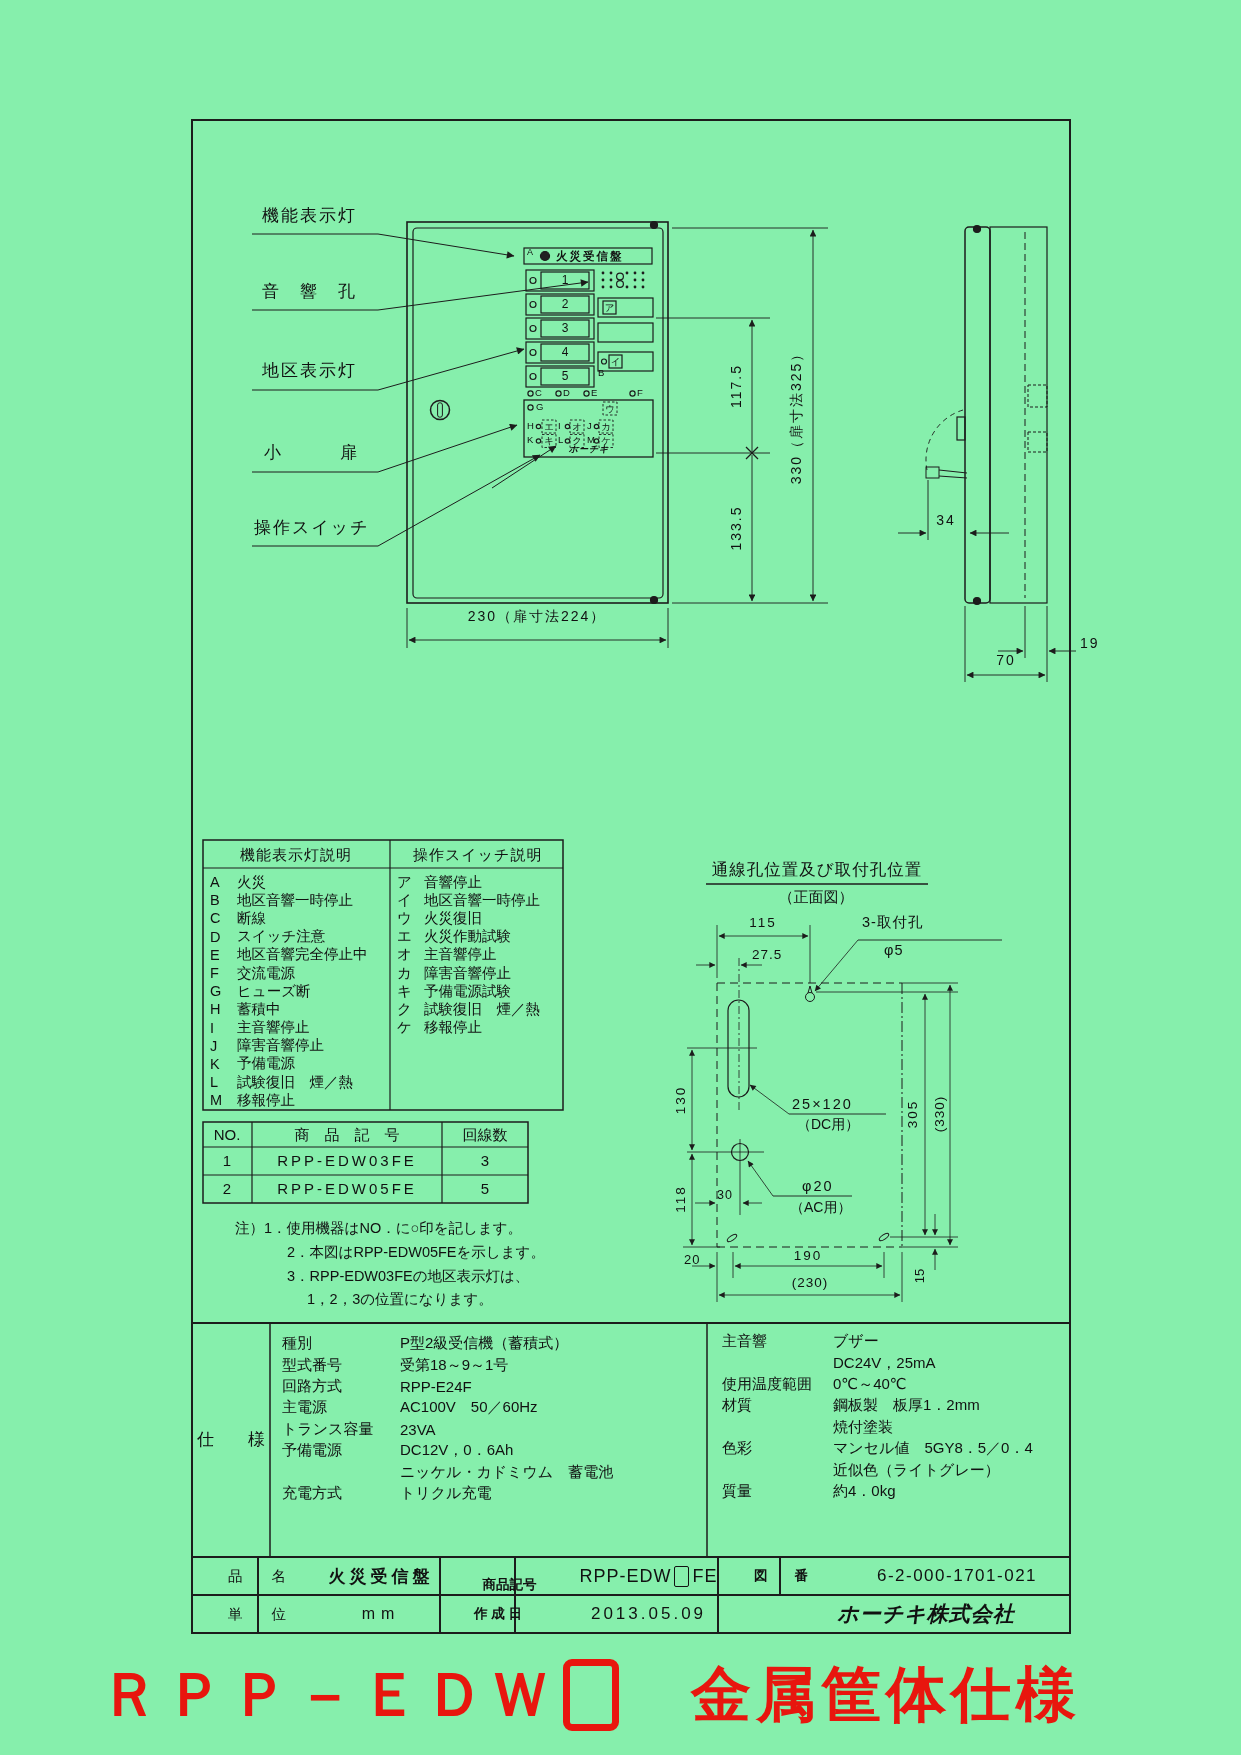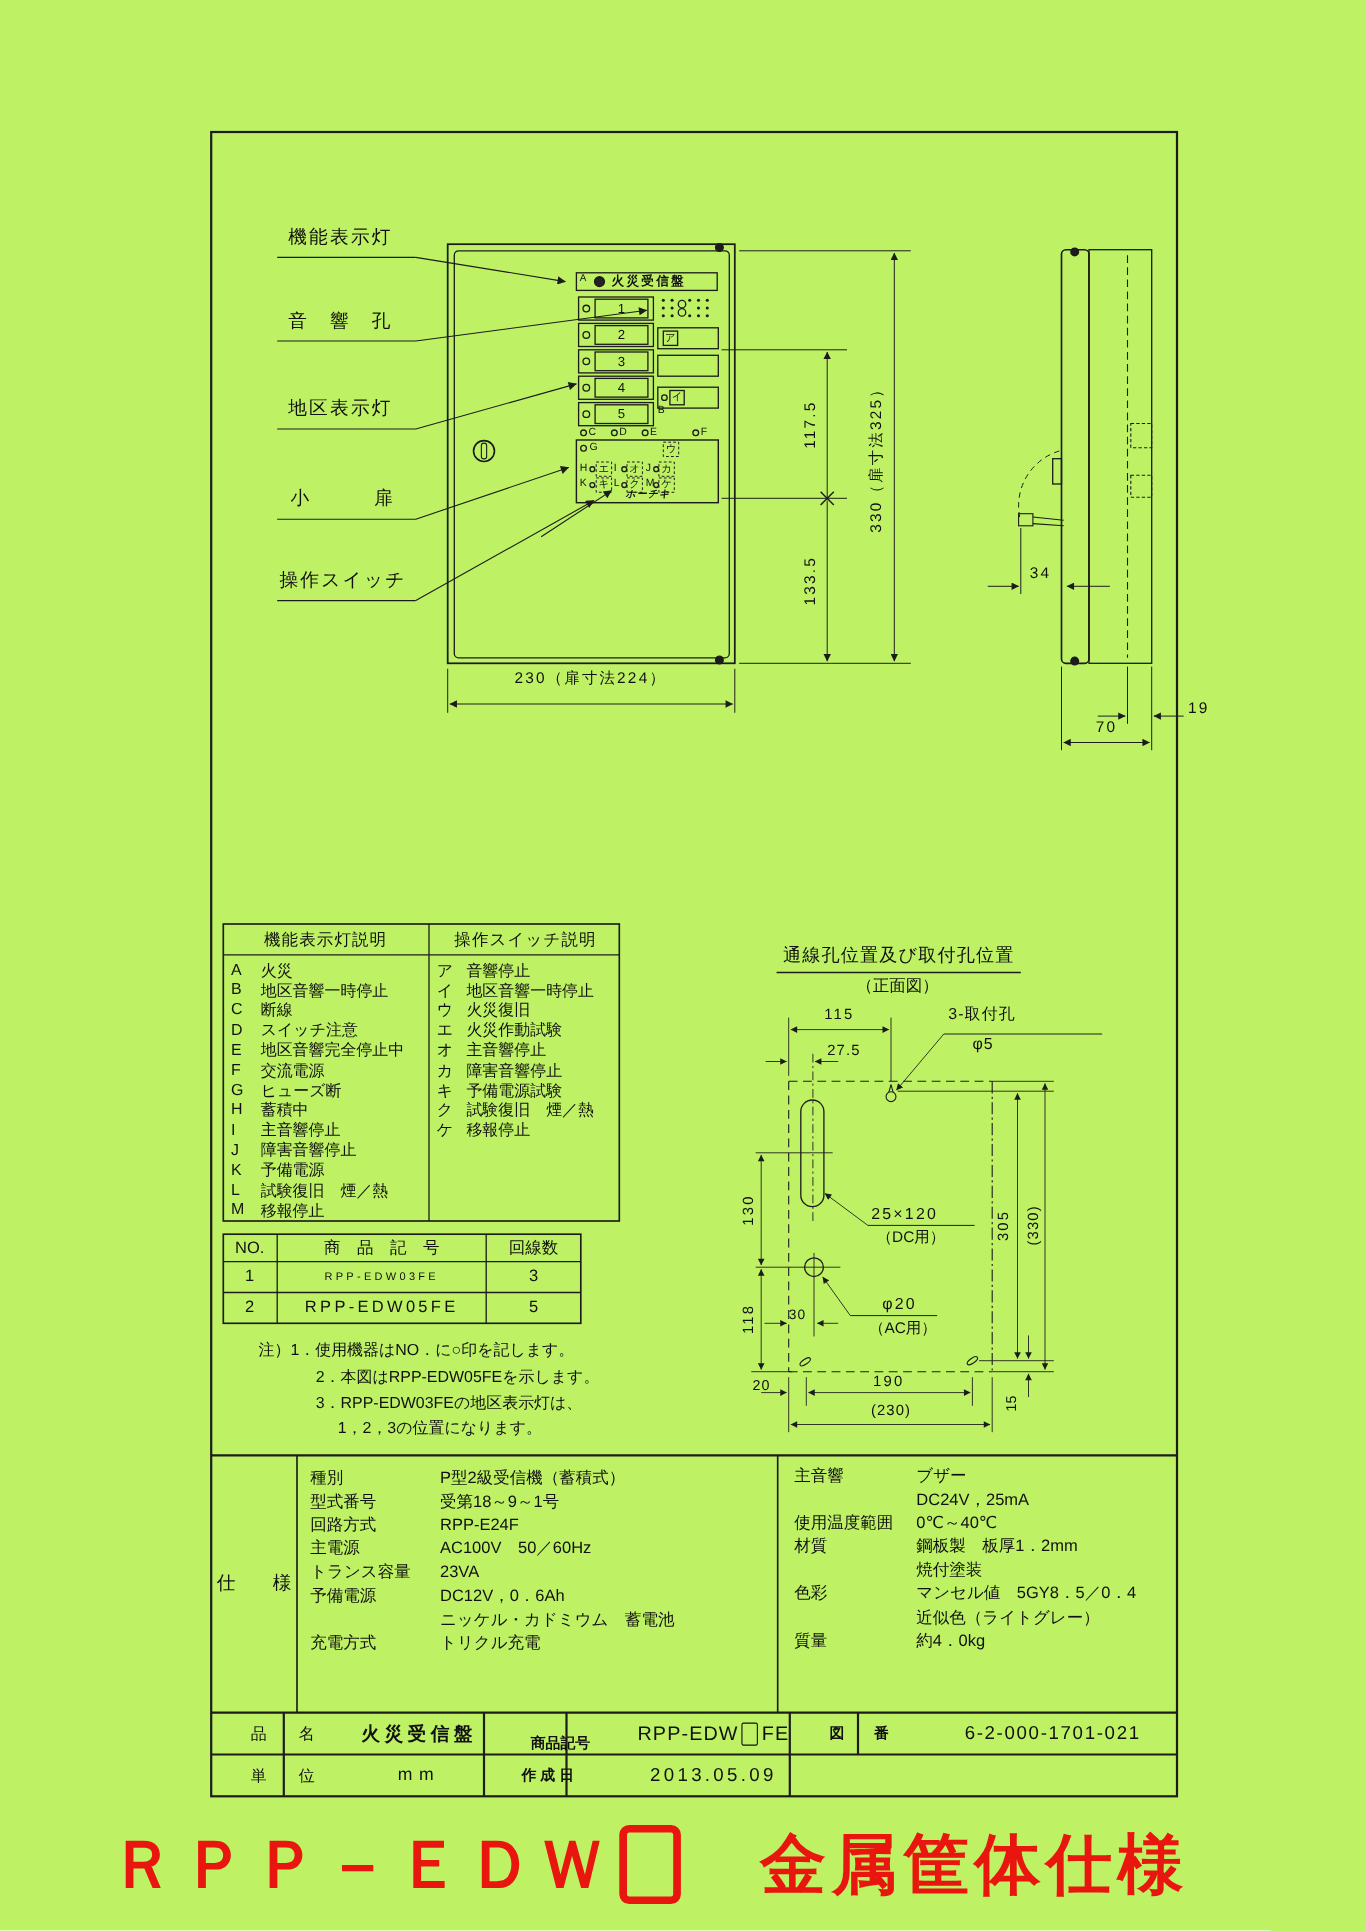--- a/index.html
+++ b/index.html
@@ -1,16 +1,16 @@
 <!DOCTYPE html>
 <html><head>
 <meta charset="utf-8">
 <style>
   html,body{margin:0;padding:0;background:#fff;}
-  #page{position:relative;width:1241px;height:1755px;background:#bef264;overflow:hidden;
+  #page{position:relative;width:1241px;height:1755px;background:#86efac;overflow:hidden;
         font-family:"Liberation Sans","DejaVu Sans",sans-serif;color:#111;}
   #art{position:absolute;left:0;top:0;}
   .t{position:absolute;white-space:nowrap;line-height:1.1;}
   .c{transform:translate(-50%,-50%);}
   .rot{transform:translate(-50%,-50%) rotate(-90deg);}
   .callout{font-size:17px;letter-spacing:2px;}
   .dim{font-size:14px;letter-spacing:2px;}
   .small{font-size:9.5px;}
   .zn{font-size:12px;}
   .ft-col{position:absolute;}
@@ -388,21 +388,21 @@
   <div class="ft-row">
         <span class="k">ケ</span>
         <span>移報停止</span>
       </div>
 </div>
 
 <div class="t c" style="left:227px;top:1135px;font-size:15px">NO.</div>
 <div class="t c" style="left:347px;top:1135px;font-size:15px">商　品　記　号</div>
 <div class="t c" style="left:485px;top:1135px;font-size:15px">回線数</div>
 <div class="t c" style="left:227px;top:1161px;font-size:15px">1</div>
-<div class="t c" style="left:347px;top:1161px;font-size:10px;letter-spacing:3px">RPP-EDW03FE</div>
+<div class="t c" style="left:347px;top:1161px;font-size:15px;letter-spacing:3px">RPP-EDW03FE</div>
 <div class="t c" style="left:485px;top:1161px;font-size:15px">3</div>
 <div class="t c" style="left:227px;top:1189px;font-size:15px">2</div>
 <div class="t c" style="left:347px;top:1189px;font-size:15px;letter-spacing:3px">RPP-EDW05FE</div>
 <div class="t c" style="left:485px;top:1189px;font-size:15px">5</div>
 
 <div class="t" style="left:235px;top:1221px;font-size:14.5px">注）1．使用機器はNO．に○印を記します。</div>
 <div class="t" style="left:287px;top:1245px;font-size:14.5px">2．本図はRPP-EDW05FEを示します。</div>
 <div class="t" style="left:287px;top:1269px;font-size:14.5px">3．RPP-EDW03FEの地区表示灯は、</div>
 <div class="t" style="left:307px;top:1292px;font-size:14.5px">1，2，3の位置になります。</div>
 
@@ -503,20 +503,21 @@
   <span>RPP-EDW</span>
       <span class="blackbox"></span>
       <span>FE</span>
 </div>
 <div class="tb-cell" style="left:718px;top:1557px;width:62px;height:38px;font-size:13.5px;font-weight:bold">図　　番</div>
 <div class="tb-cell" style="left:780px;top:1557px;width:290px;height:38px;font-size:17px;letter-spacing:1.5px">6-2-000-1701-021</div>
 <div class="tb-cell" style="left:192px;top:1595px;width:66px;height:38px;font-size:14.5px">単　　位</div>
 <div class="tb-cell" style="left:258px;top:1595px;width:182px;height:38px;font-size:16px;letter-spacing:6px">mm</div>
 <div class="tb-cell" style="left:440px;top:1595px;width:52px;height:38px;font-size:13.5px;font-weight:bold">作 成 日</div>
 <div class="tb-cell" style="left:515px;top:1595px;width:203px;height:38px;font-size:17px;letter-spacing:3px">2013.05.09</div>
+<div class="tb-cell" style="left:718px;top:1595px;width:352px;height:38px;font-size:21px;font-weight:900;font-style:italic;letter-spacing:1px">ホーチキ株式会社</div>
 
 <div class="redline" style="left:88px;top:1652px;height:86px;font-size:60px;letter-spacing:5px">
   <span>ＲＰＰ－ＥＤＷ</span>
   <span class="redbox"></span>
   <span style="width:64px"></span>
   <span>金属筐体仕様</span>
 </div>
 
 </div>
 

